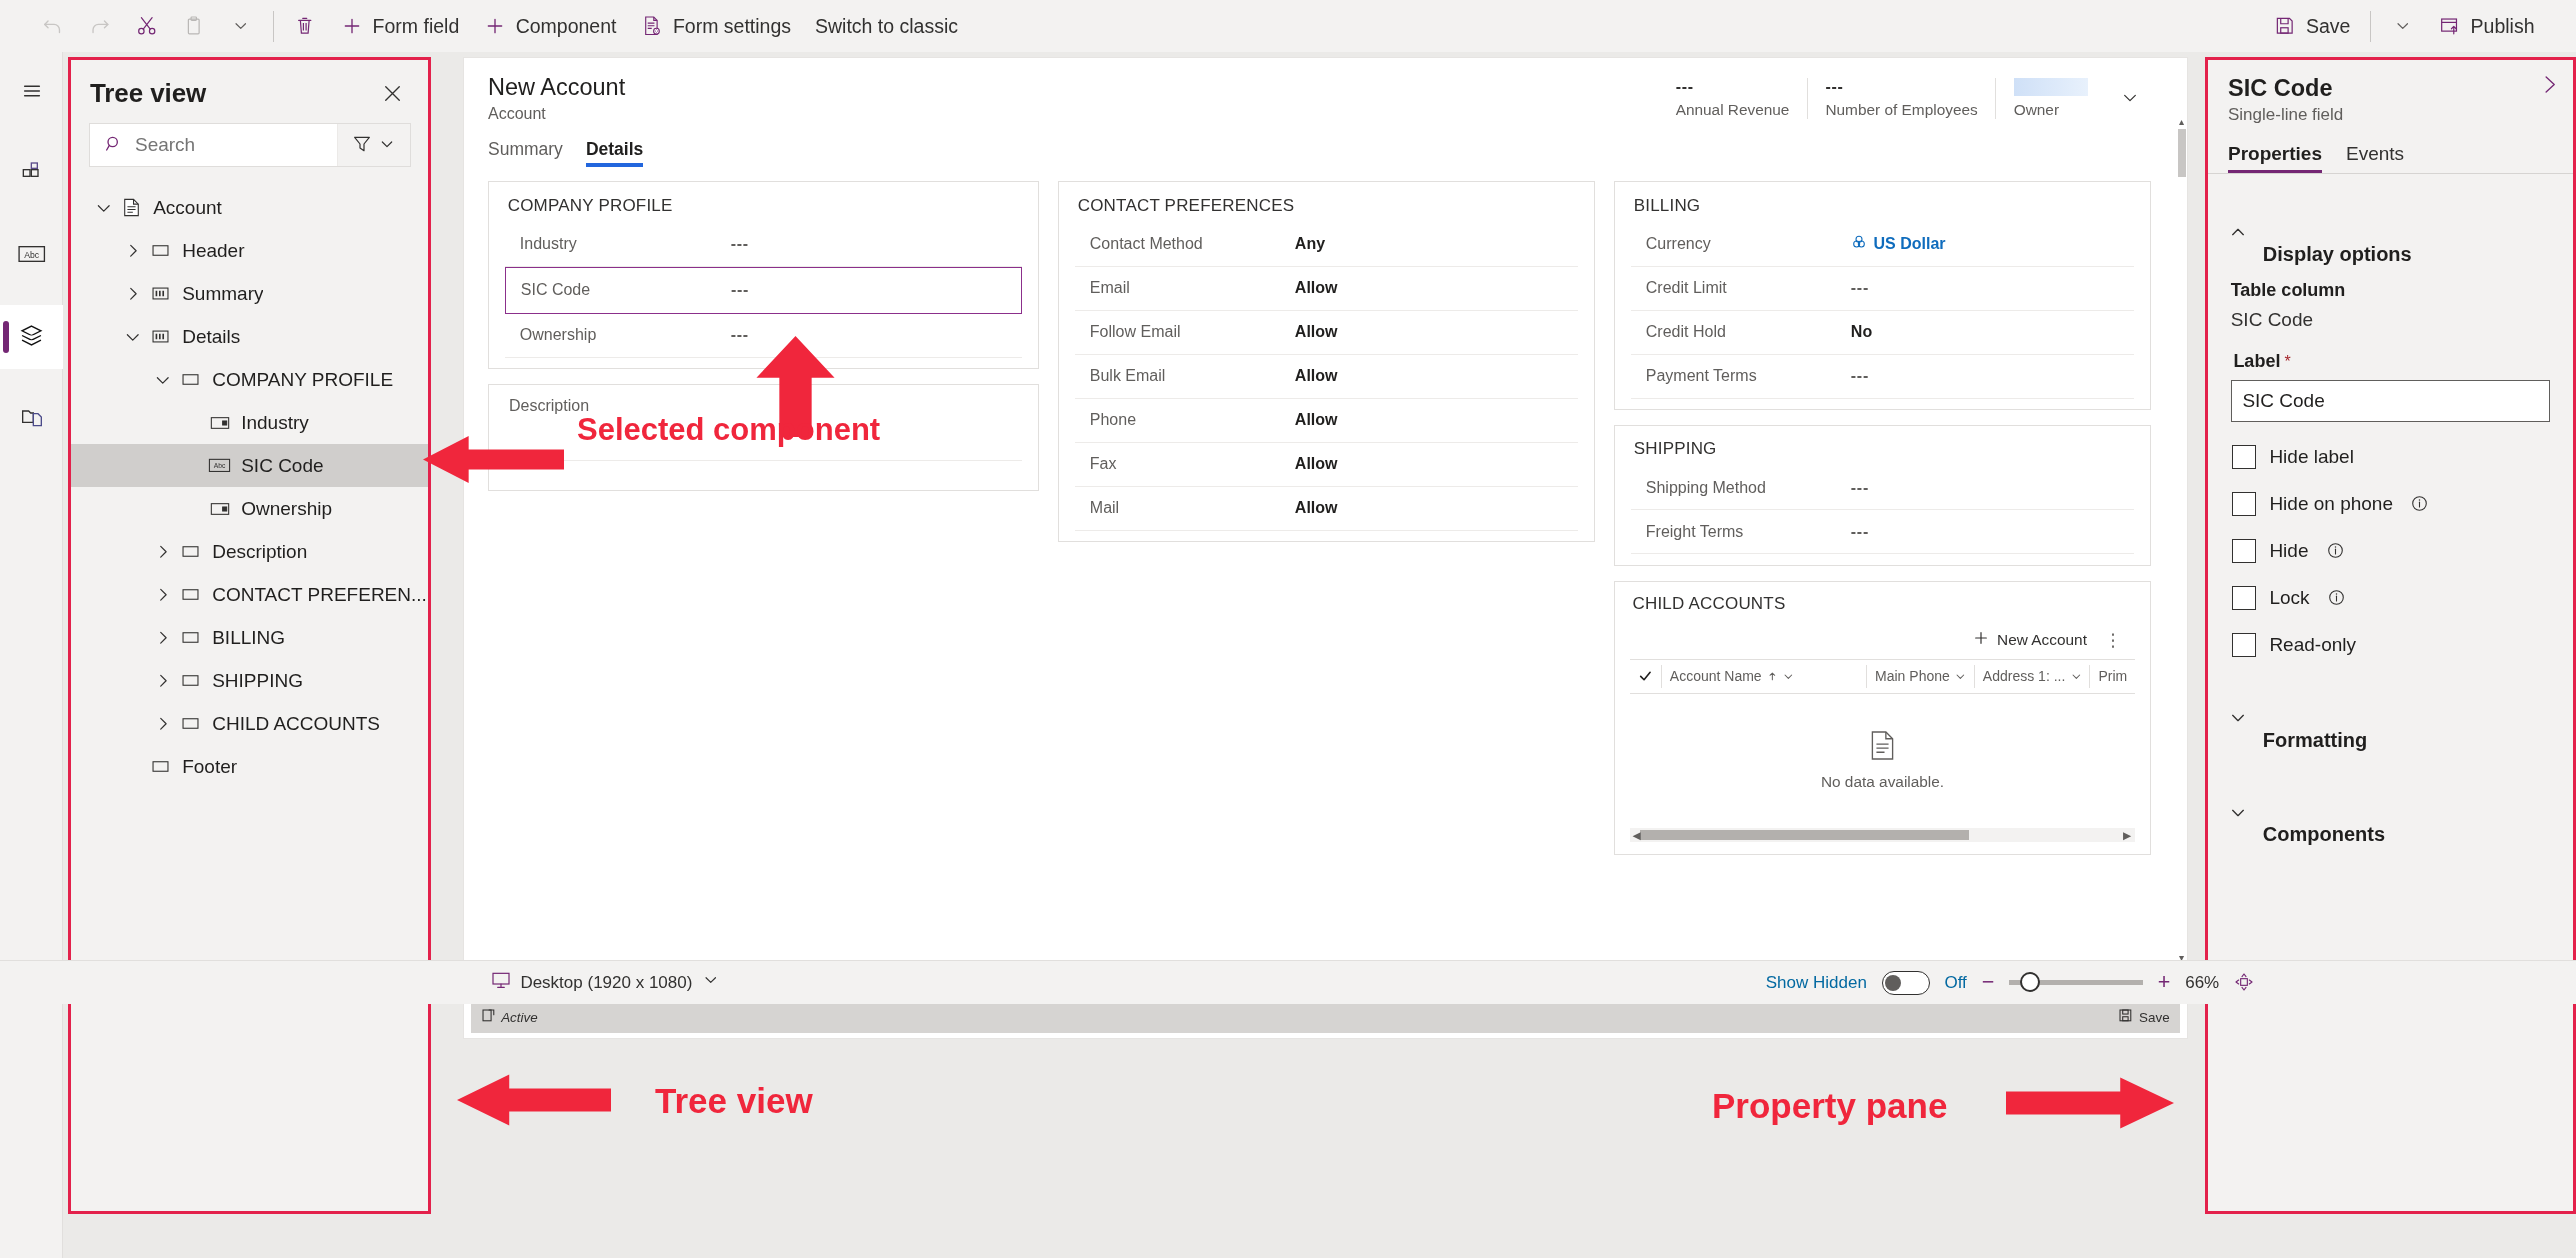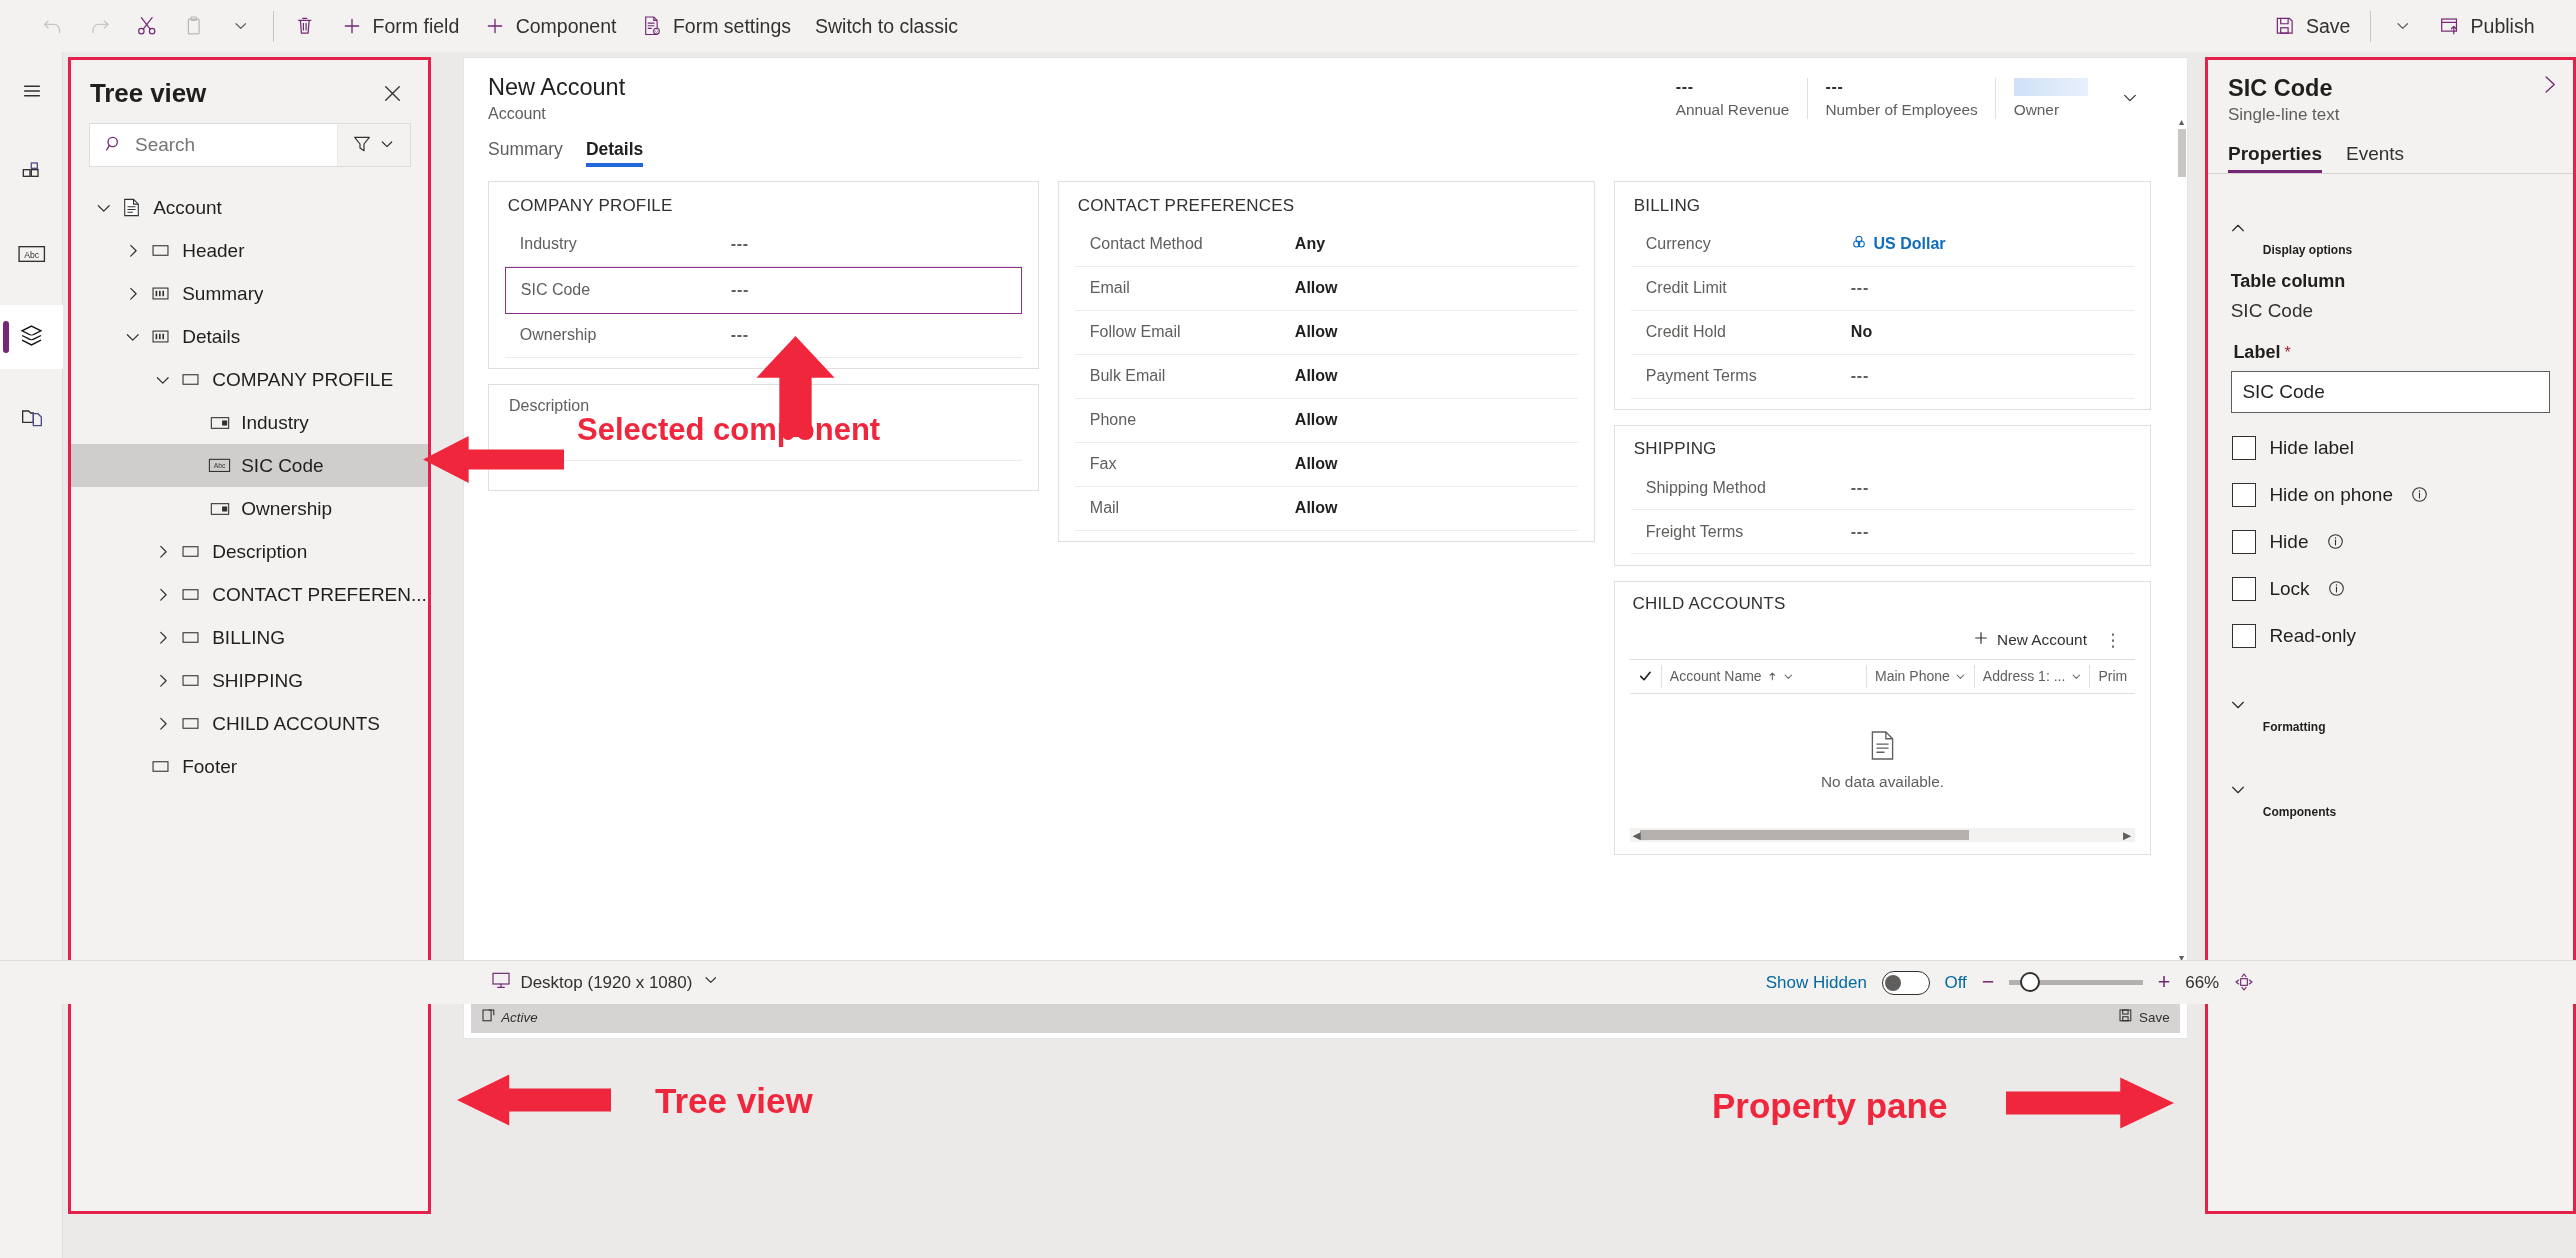--- a/index.html
+++ b/index.html
@@ -181,21 +181,21 @@
   .pp-sub { font-size: 17px; color: #605e5c; margin-top: 3.4px; }
   .pp-expand { position: absolute; right: 12px; top: 13.4px; cursor: pointer; }
   .pp-tabs { display: flex; gap: 24px; padding: 17.5px 20px 0 20px; border-bottom: 0.7px solid #d6d4d2; }
   .pp-tab { font-size: 19px; color: #323130; padding-bottom: 8px; position: relative; cursor: pointer; }
   .pp-tab.active { color: #201f1e; font-weight: bold; }
   .pp-tab.active::after {
     content: ""; position: absolute; left: 0; right: 0; bottom: -0.7px; height: 3.4px; background: #742774;
   }
   .pp-body { padding: 17.5px 20px 0 20px; }
   .pp-grp { display: flex; align-items: center; gap: 14.8px; margin: 9.4px 0 14.8px 0; cursor: pointer; }
-  .pp-grp-t { font-size: 12px; font-weight: bold; color: #201f1e; margin-top: 42px; }
+  .pp-grp-t { font-size: 20px; font-weight: bold; color: #201f1e; margin-top: 42px; }
   .pp-lbl-strong { font-size: 18px; font-weight: bold; color: #201f1e; margin-left: 2.7px; }
   .pp-val { font-size: 19px; color: #323130; margin: 8px 0 20px 2.7px; }
   .pp-lblrow { display:flex; align-items:center; gap: 4px; margin-left: 2.7px; }
   .pp-req { color: #a4262c; font-size: 16px; }
   .pp-input {
     margin: 8px 2.7px 0 2.7px; height: 42px; background: #fff; border: 0.7px solid #605e5c;
     display: flex; align-items: center; padding: 0 10.7px;
   }
   .pp-input input {
     border: none; outline: none; background: transparent; width: 100%;
@@ -869,21 +869,21 @@
           </svg>
         </span>
         <span>Save</span>
       </div>
     </div>
   </div>
 
   <div class="proppane">
     <div class="pp-head">
       <div class="pp-title">SIC Code</div>
-      <div class="pp-sub">Single-line text</div>
+      <div class="pp-sub">Single-line field</div>
       <div class="pp-expand">
         <svg width="23" height="23" viewBox="0 0 34 34" fill="none" stroke="#742774" stroke-width="2">
           <path d="M12 6 L24 17 L12 28" stroke-linecap="round" stroke-linejoin="round"></path>
         </svg>
       </div>
     </div>
 
     <div class="pp-tabs">
       <div class="pp-tab active">Properties</div>
       <div class="pp-tab">Events</div>

